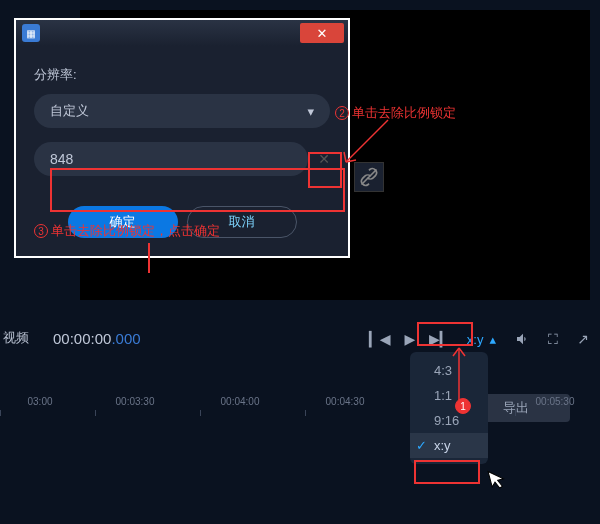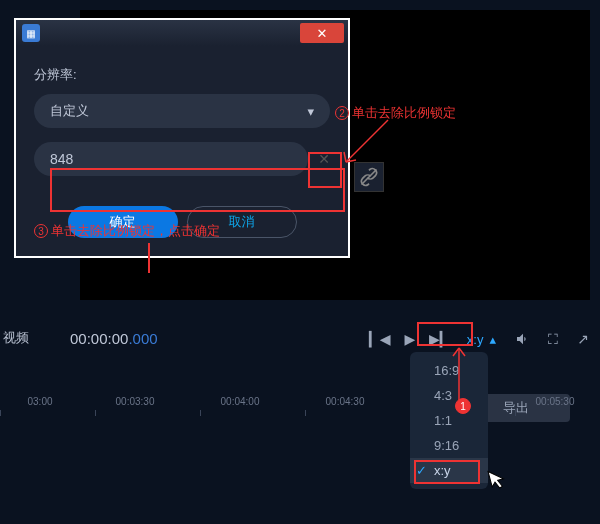--- a/index.html
+++ b/index.html
@@ -53,25 +53,25 @@
 
 .anno { position: absolute; color: #e33; font-size: 13px; font-weight: 500; }
 .anno .num { display:inline-block; width:14px; height:14px; border:1.5px solid #e33; border-radius:50%; font-size:10px; line-height:13px; text-align:center; margin-right:3px; }
 
 .btn-row { display: flex; gap: 9px; margin-top: 30px; justify-content: center; }
 .btn {
   width: 110px; height: 32px; border-radius: 18px; display: flex; align-items: center; justify-content: center;
   font-size: 13px; cursor: pointer;
 }
 .btn-ok { background: #0b78e3; color: #fff; }
-.btn-cancel { background: transparent; color: #0ea5e9; border: 1px solid #4a5568; }
+.btn-cancel { background: transparent; color: #7dd3fc; border: 1px solid #4a5568; }
 .red-ok-line { position:absolute; width:2px; height:30px; background:#e33; left:148px; top:243px; pointer-events:none;}
 
 .timeline-bar {
-  position: absolute; top: 322px; left: 70px; right: 8px; height: 34px;
+  position: absolute; top: 322px; left: 53px; right: 8px; height: 34px;
   display: flex; align-items: center; gap: 12px;
 }
 .timecode { color: #c0c8d8; font-size: 15px; font-family: monospace; }
 .timecode .ms { color: #3a7bd5; }
 
 .tb-icons { margin-left: auto; display: flex; align-items: center; gap: 12px; color: #9aa5b8; }
 .tb-icon { width: 18px; height: 18px; display:flex; align-items:center; justify-content:center; cursor:pointer; font-size:14px; }
 
 .ratio-btn {
   display: flex; align-items: center; gap: 6px; color: #2da8ff; font-size: 13px;
@@ -197,21 +197,20 @@
     <div class="ruler-tick" style="left:0px">03:00</div>
     <div class="ruler-tick" style="left:95px">00:03:30</div>
     <div class="ruler-tick" style="left:200px">00:04:00</div>
     <div class="ruler-tick" style="left:305px">00:04:30</div>
     <div class="ruler-tick" style="left:410px">00:05:00</div>
     <div class="ruler-tick" style="left:515px">00:05:30</div>
   </div>
 </div>
 
 <div class="ratio-menu">
-  <div class="ratio-item">16:9</div>
   <div class="ratio-item">4:3</div>
   <div class="ratio-item">1:1</div>
   <div class="ratio-item">9:16</div>
   <div class="ratio-item sel">
     <span class="check">✓</span>
     <span>x:y</span>
   </div>
 </div>
 <div class="red-box-sel"></div>
 <div class="red-circle-1">

